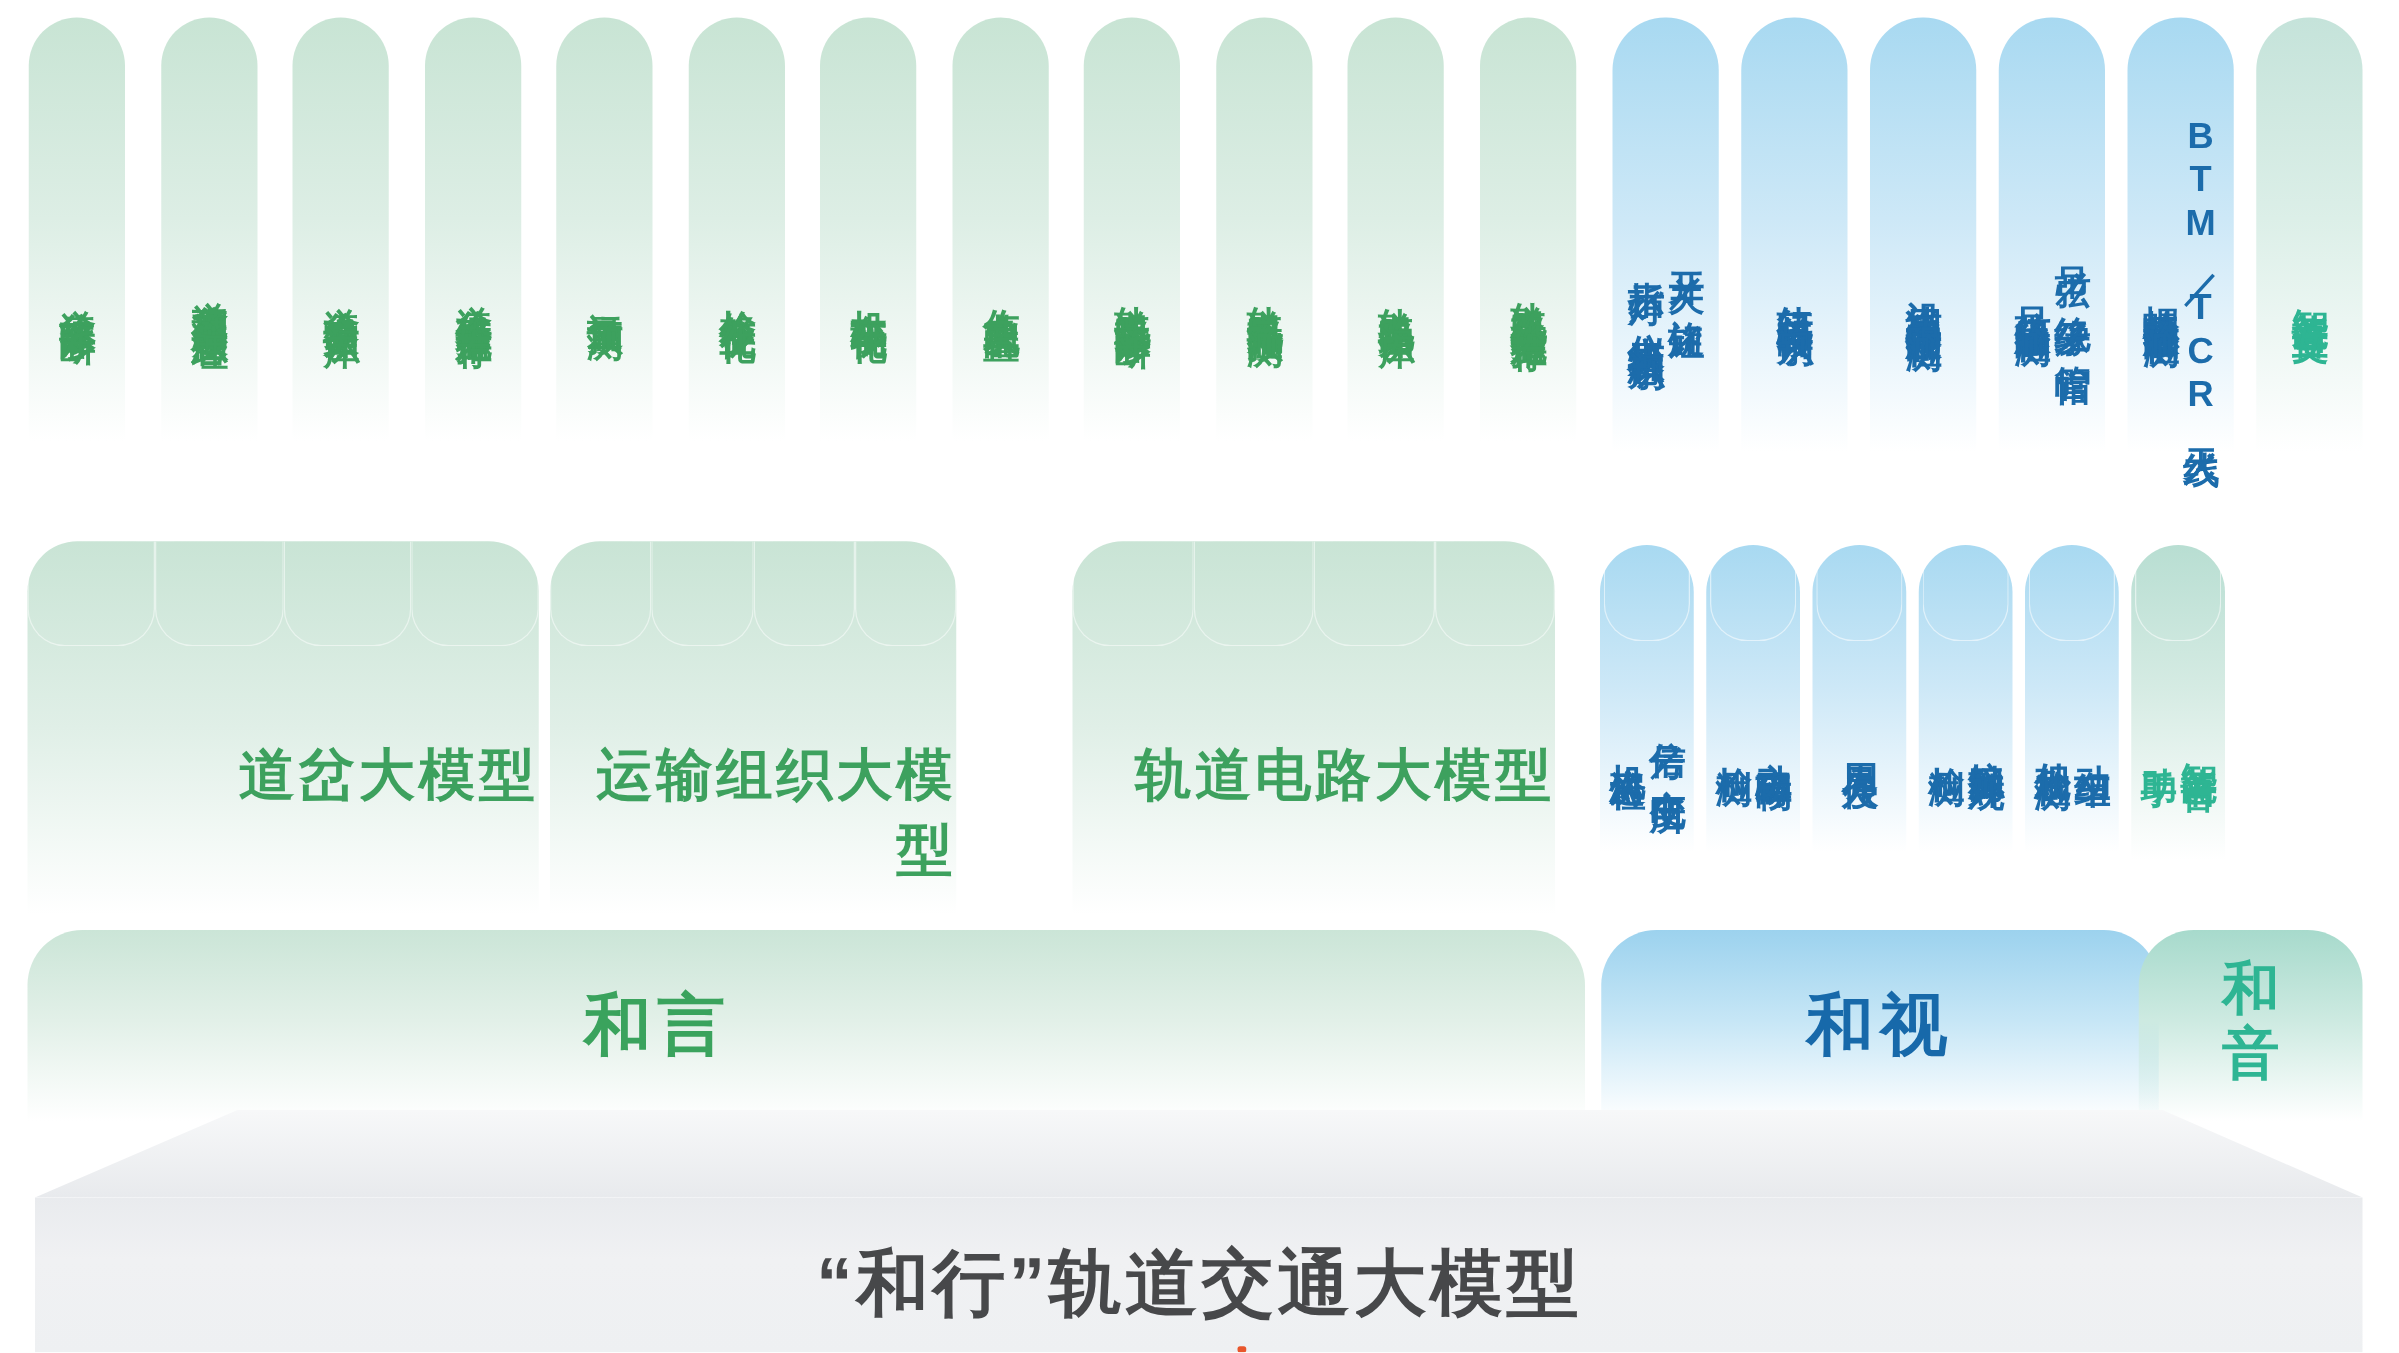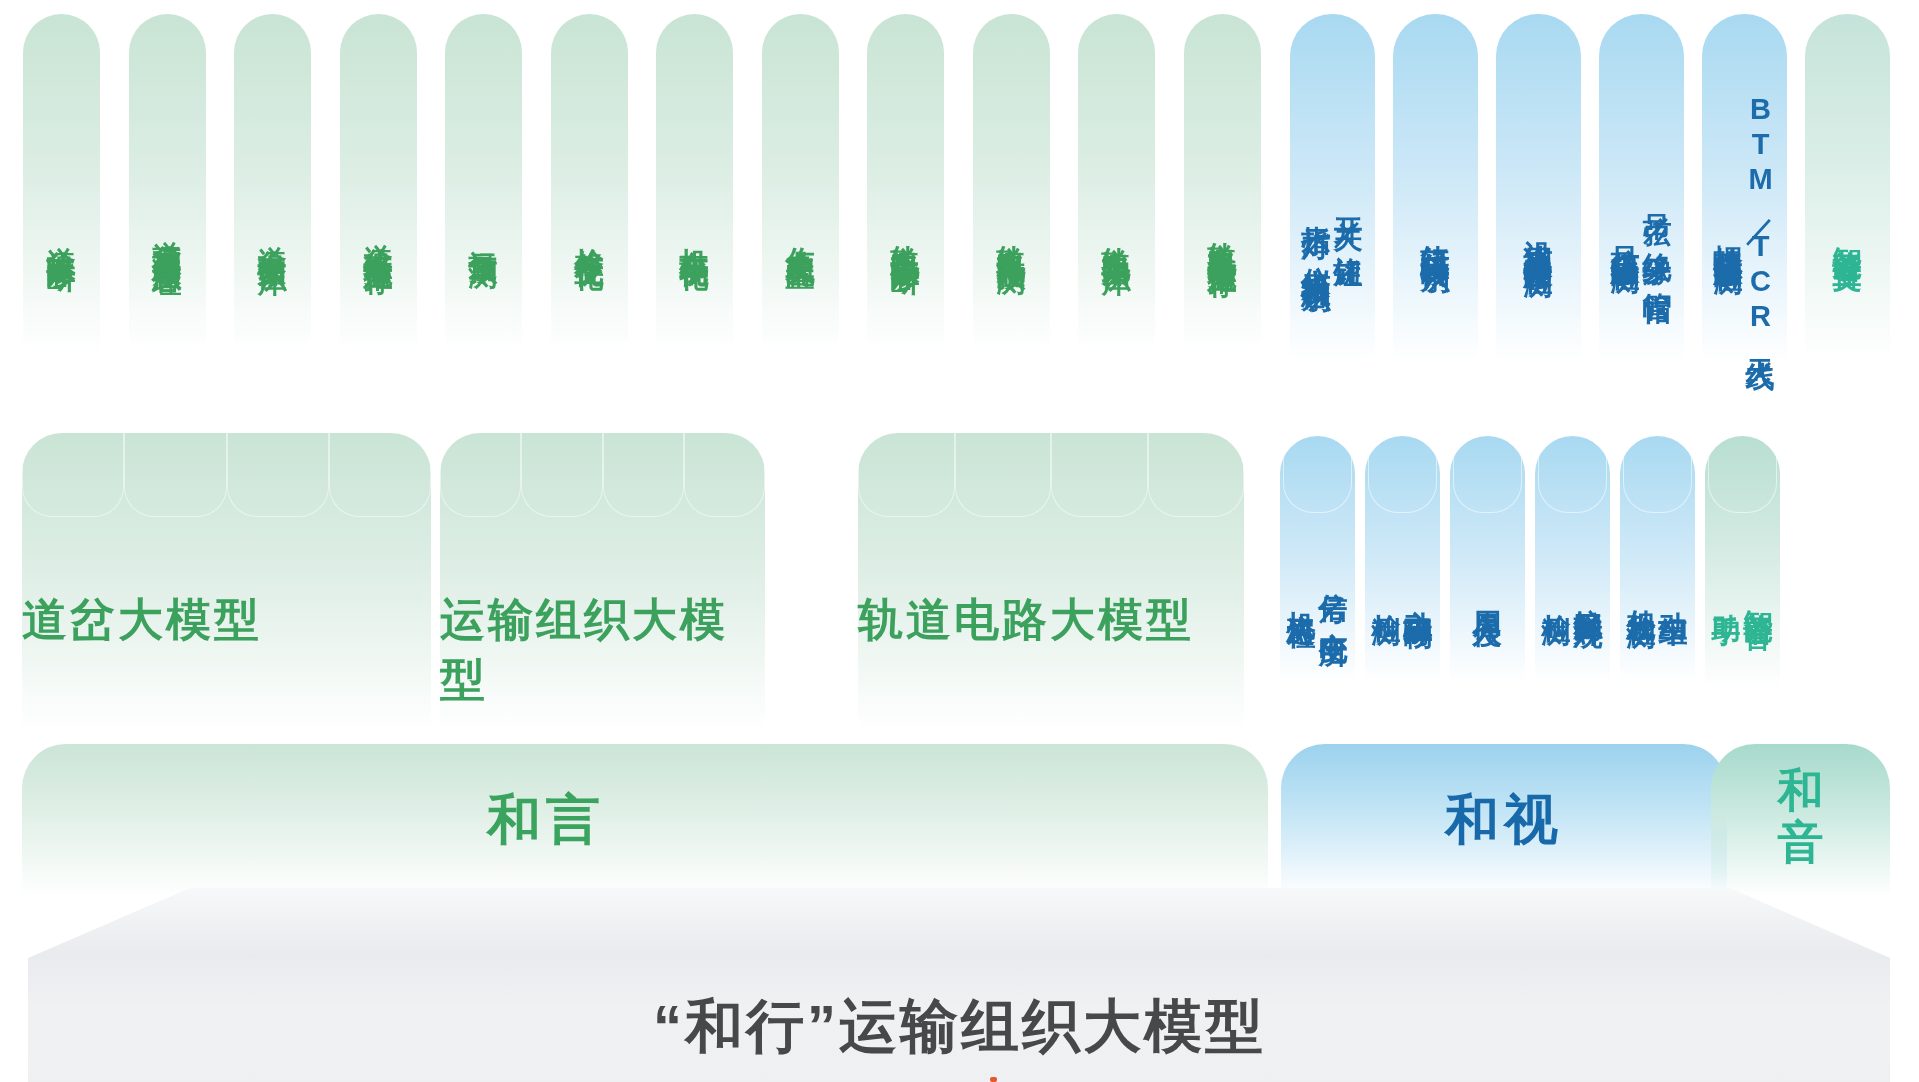--- a/index.html
+++ b/index.html
@@ -24,32 +24,32 @@
   .tx-b{color:#1c6cab;}
   .tx-t{color:#2eb593;}
 
   
   .pslot{position:absolute;top:0;left:3px;right:3px;height:76px;
          border:1px solid rgba(255,255,255,.55);border-top:none;border-radius:0 0 30px 30px;}
 
   
   .mblock{position:absolute;top:433px;height:311px;border-radius:40px 40px 0 0;
           background:linear-gradient(180deg,#c9e4d5 0%,#e0efe7 48%,rgba(255,255,255,0) 96%);}
-  .mblock .mlabel{position:absolute;top:157px;left:0;right:0;text-align:left;
+  .mblock .mlabel{position:absolute;top:157px;left:0;right:0;text-align:right;
                   font-size:45px;font-weight:800;color:#3da15e;letter-spacing:3px;}
   .slots{position:absolute;top:0;left:0;right:0;height:84px;display:flex;}
   .slot{flex:1 1 0;border:1px solid rgba(255,255,255,.5);border-top:none;border-radius:0 0 30px 30px;}
 
   
   .bblock{position:absolute;top:744px;height:161px;border-radius:44px 44px 0 0;}
   .b-heyan{left:22px;width:1246px;background:linear-gradient(180deg,#cbe5d7 0%,#e2f0e8 45%,rgba(255,255,255,0) 95%);}
   .b-heshi{left:1281px;width:446px;background:linear-gradient(180deg,#9cd2ee 0%,#c6e6f6 45%,rgba(255,255,255,0) 95%);}
   .b-heyin{left:1711px;width:179px;background:linear-gradient(180deg,#a7dacc 0%,#cdeae1 45%,rgba(255,255,255,0) 95%);}
   .blabel{font-size:54px;font-weight:800;letter-spacing:5px;}
-  .b-heyan .blabel{position:absolute;top:40px;left:465px;color:#3aa35d;}
+  .b-heyan .blabel{position:absolute;top:40px;left:445px;color:#3aa35d;}
   .b-heshi .blabel{position:absolute;top:40px;left:0;right:0;text-align:center;color:#1769aa;}
   .b-heyin .blabel{position:absolute;top:20px;left:0;right:0;text-align:center;color:#2eb593;
                    font-size:46px;line-height:52px;letter-spacing:0;}
   .b-heyin .blabel span{display:block;}
 
   
   .found-top{position:absolute;left:28px;top:888px;width:1862px;height:70px;
              background:linear-gradient(180deg,#f7f8f9 0%,#e8eaed 100%);
              -webkit-clip-path:polygon(162px 0,1702px 0,1862px 70px,0 70px);
              clip-path:polygon(162px 0,1702px 0,1862px 70px,0 70px);}
@@ -238,16 +238,16 @@
   </div>
   <div class="bblock b-heyin">
     <div class="blabel">
         <span>和</span>
         <span>音</span>
       </div>
   </div>
 
   <div class="found-top"></div>
   <div class="found-face"></div>
-  <div class="found-title">“和行”运输组织大模型</div>
+  <div class="found-title">“和行”轨道交通大模型</div>
 
   <div class="stray"></div>
 </div>
 
 </body></html>

